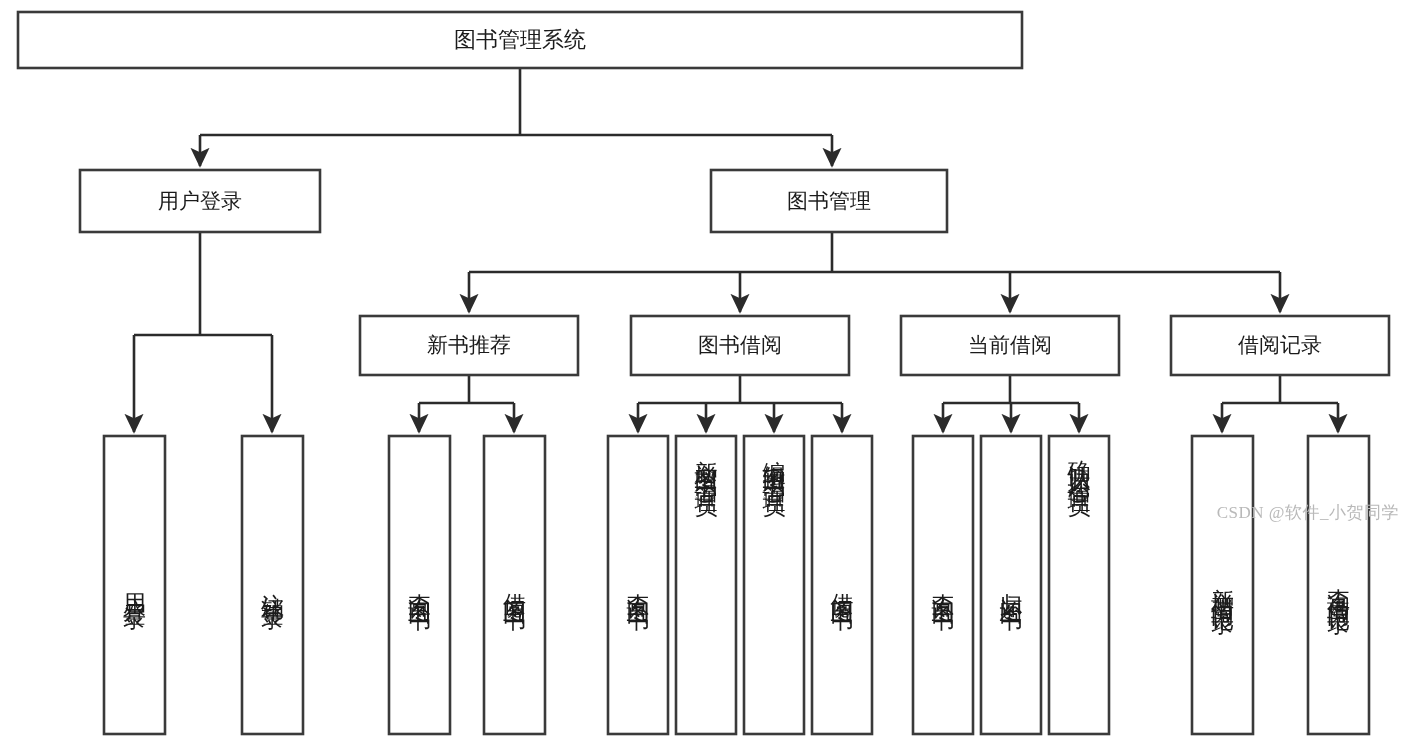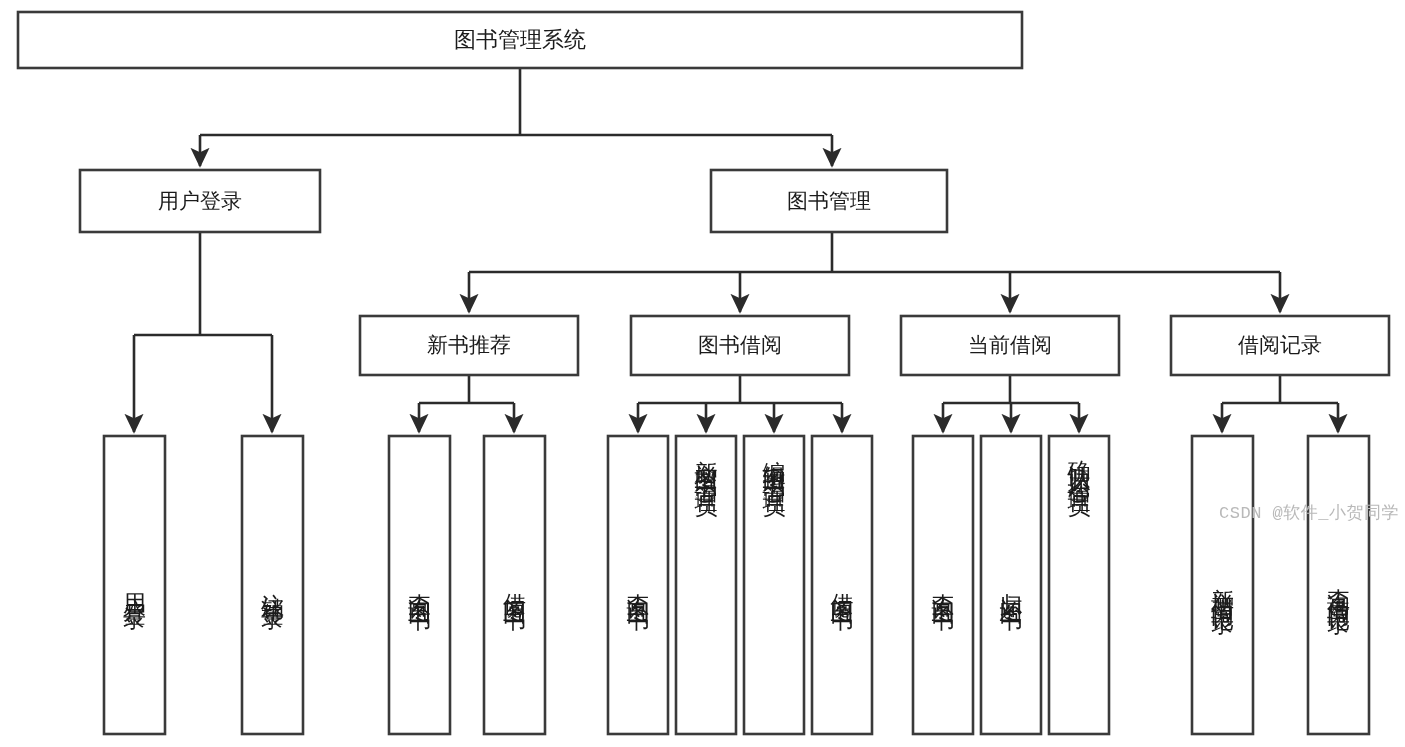--- a/index.html
+++ b/index.html
@@ -67,21 +67,21 @@
     font-size: 23px;
     line-height: 1;
     letter-spacing: 5px;
     color: #1b1b1b;
     white-space: nowrap;
   }
   .watermark {
     position: absolute;
     right: 6px;
     bottom: 4px;
-    font-family: Liberation Mono, monospace;
+    font-family: Liberation Serif, serif;
     font-size: 17px;
     color: #b9b9b9;
     letter-spacing: 0.5px;
     white-space: nowrap;
   }
 </style>
 </head>
 <body>
 
 <div id="diagram-root">

